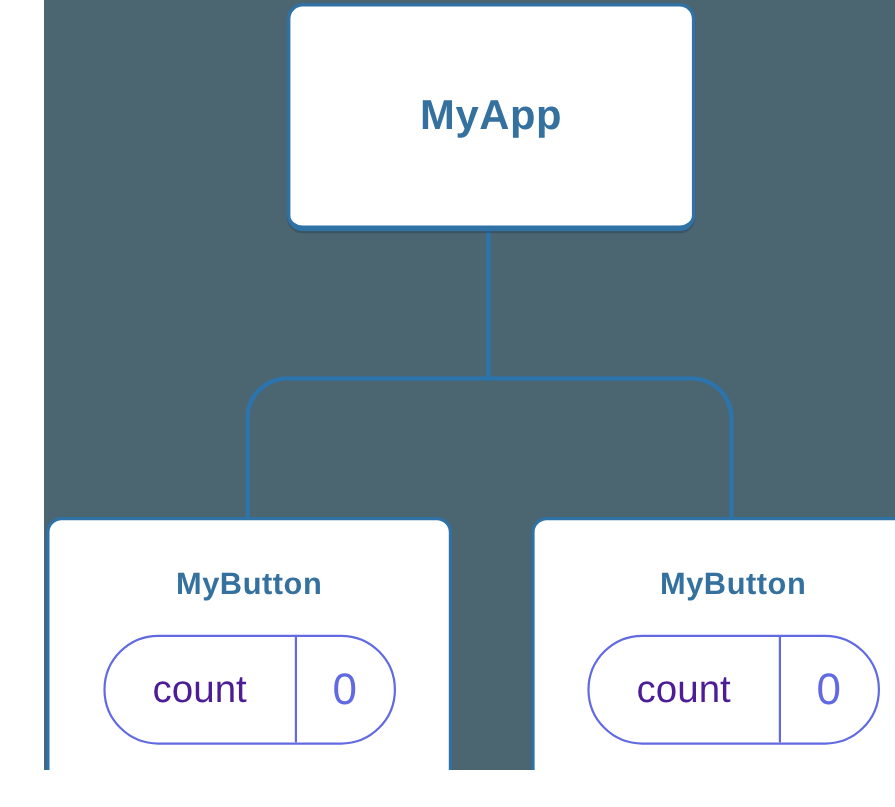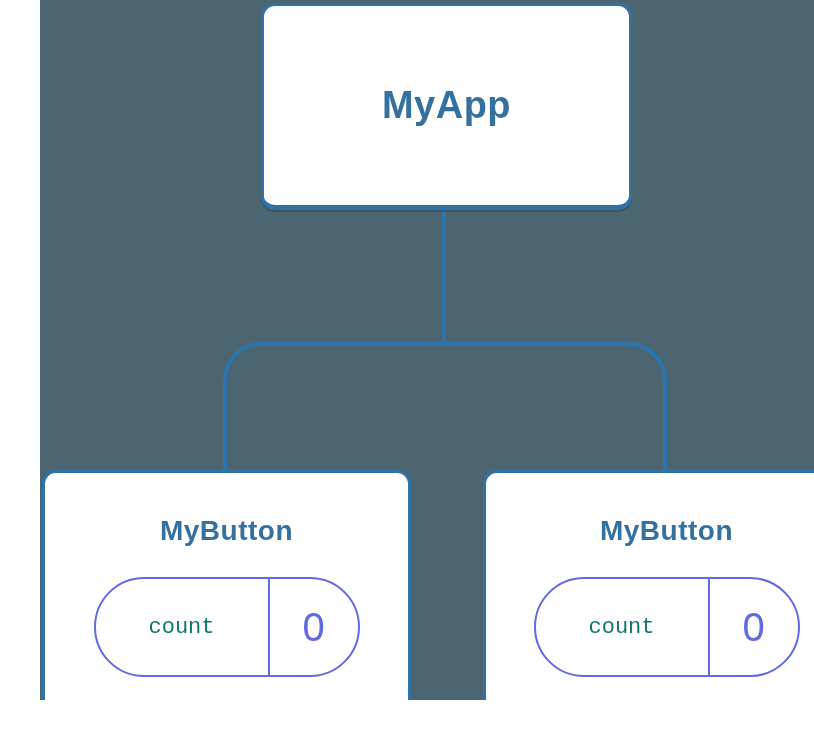--- a/index.html
+++ b/index.html
@@ -50,24 +50,23 @@
     align-items: stretch;
     border: 2.5px solid #626AE2;
     border-radius: 52px;
     background: #FFFFFF;
   }
   .state-key {
     width: 172px;
     display: flex;
     align-items: center;
     justify-content: center;
-    color: #0f766e;
-    font-size: 22px;
+    color: #4c1d95;
+    font-size: 35px;
     border-right: 2.5px solid #626AE2;
-    font-family: Liberation Mono, monospace;
   }
   .state-value {
     width: 88px;
     display: flex;
     align-items: center;
     justify-content: center;
     color: #626AE2;
     font-size: 40px;
   }
   .connector-stub {

